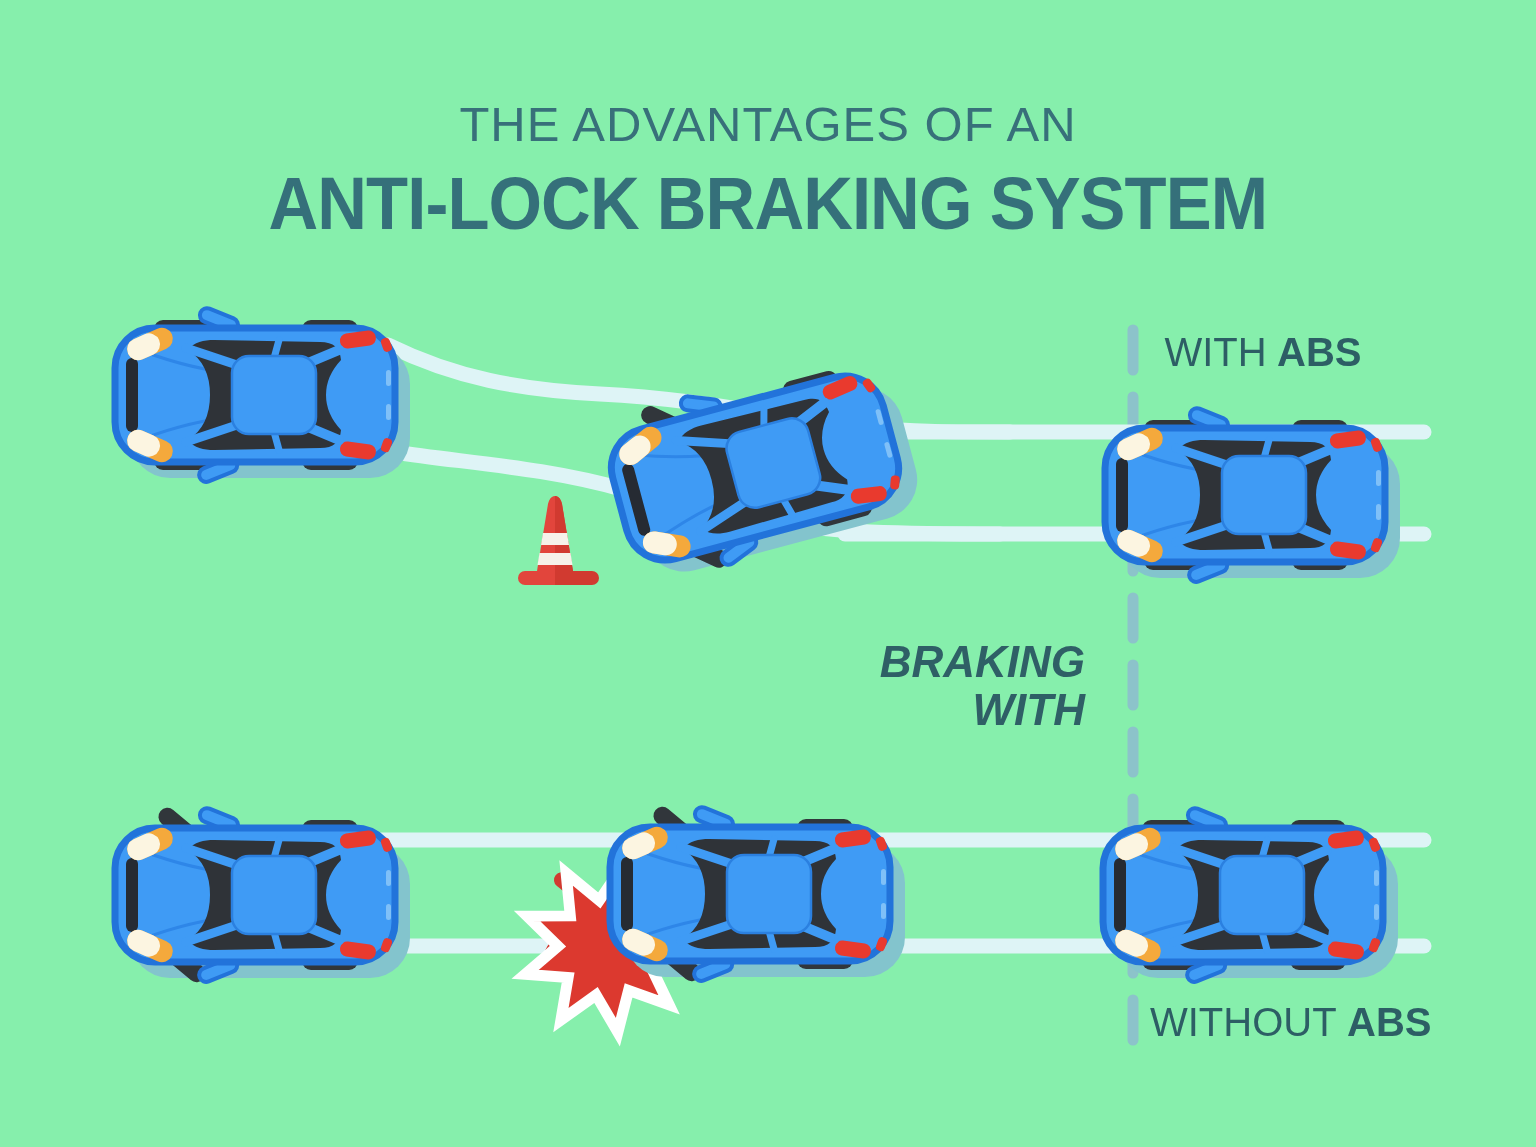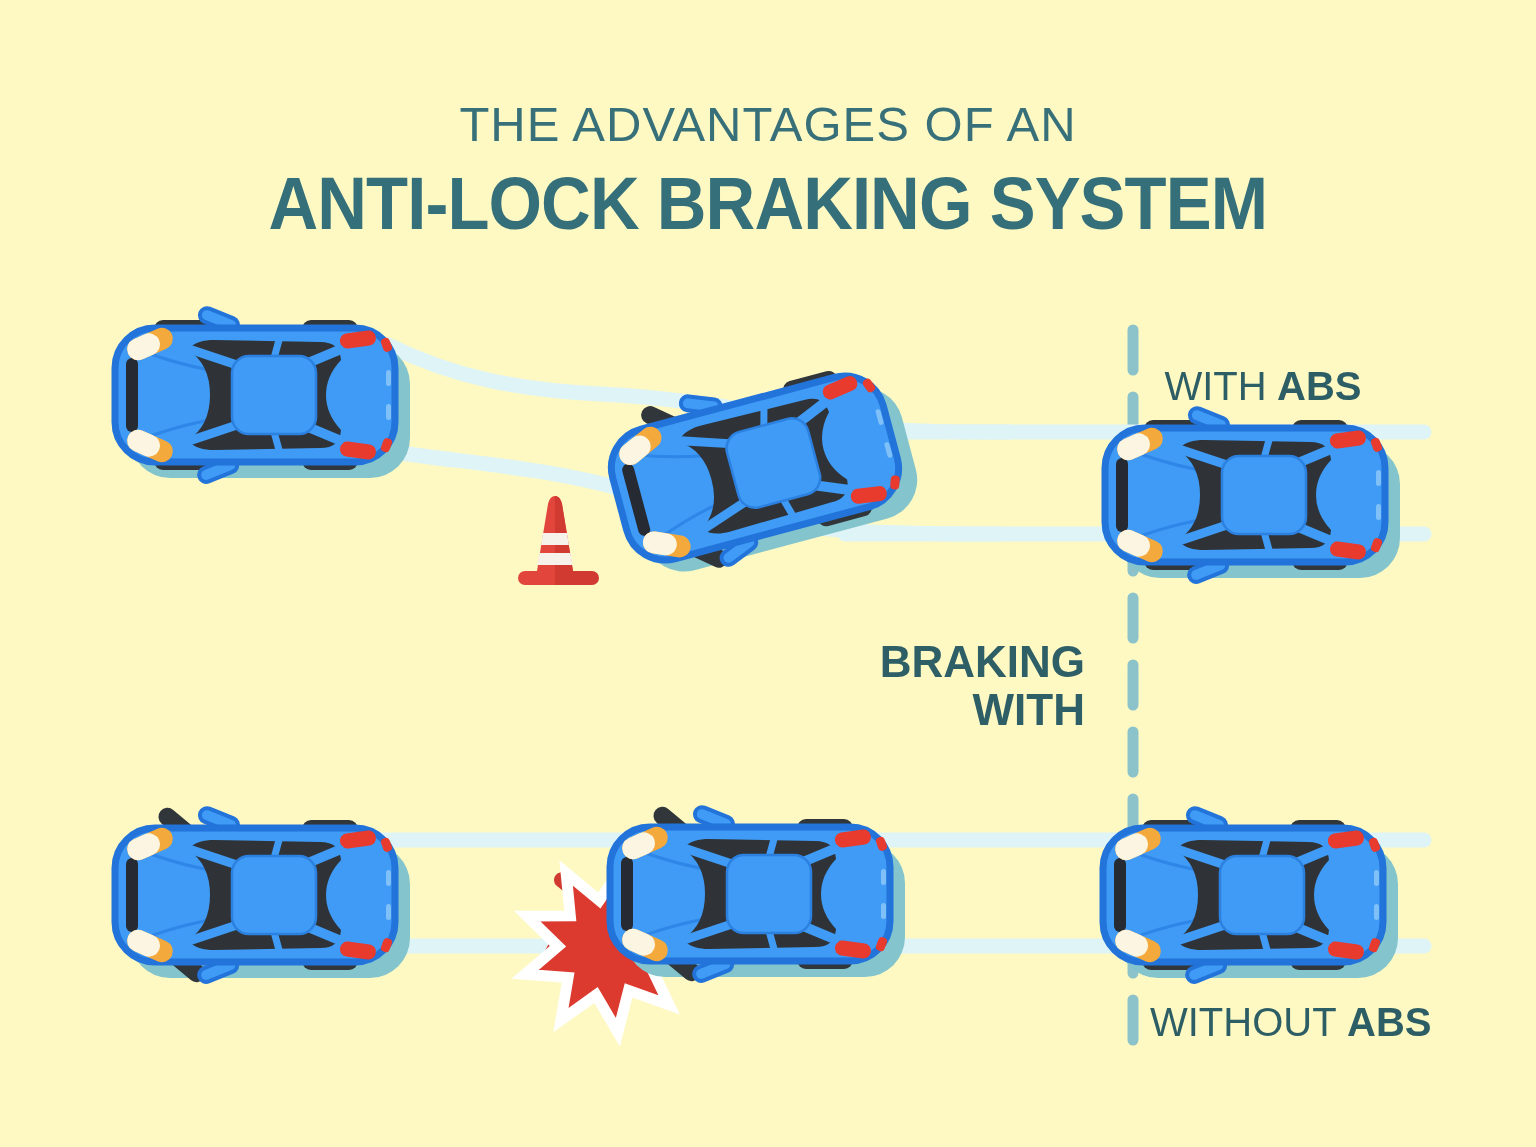--- a/index.html
+++ b/index.html
@@ -1,44 +1,44 @@
 <!DOCTYPE html>
 <html><head>
 <meta charset="utf-8">
 <style>
   html,body{margin:0;padding:0;background:#7fb9c0;}
   .stage{
     position:relative;width:1536px;height:1147px;overflow:hidden;
-    background:#fef9c3;font-family:"Liberation Sans",sans-serif;
+    background:#86efac;font-family:"Liberation Sans",sans-serif;
   }
   .scene{position:absolute;left:0;top:0;}
   .scene use{overflow:visible;}
   .txt{position:absolute;white-space:nowrap;}
   .title1{
     top:100px;left:0;width:100%;text-align:center;
     font-size:49px;line-height:49px;letter-spacing:1px;color:#38707A;
   }
   .title2{
     top:167px;left:0;width:100%;text-align:center;
     font-size:74px;line-height:74px;font-weight:bold;letter-spacing:-1px;color:#35707A;
   }
   .squeeze{display:inline-block;transform:scaleX(.93);transform-origin:50% 50%;}
   .with-abs{
     top:331px;left:1146px;width:234px;text-align:center;
-    font-size:40px;line-height:42px;color:#2D5E65;margin-top:34px;
+    font-size:40px;line-height:42px;color:#2D5E65;
   }
   .without-abs{
     top:1001px;left:1150px;width:300px;text-align:left;
     font-size:40px;line-height:42px;color:#2D5E65;
   }
   .prefix{font-weight:normal;margin-right:.26em;}
   .bold{font-weight:bold;}
   .braking-point{
     top:638px;right:451px;text-align:right;
-    font-size:44px;line-height:48px;font-weight:bold;color:#2F5F66;
+    font-size:44px;line-height:48px;font-weight:bold;color:#2F5F66;font-style:italic;
   }
 </style>
 </head>
 <body>
 
 <div class="stage">
 
   <svg class="scene" width="1536" height="1147" viewBox="0 0 1536 1147">
     <defs>
 

